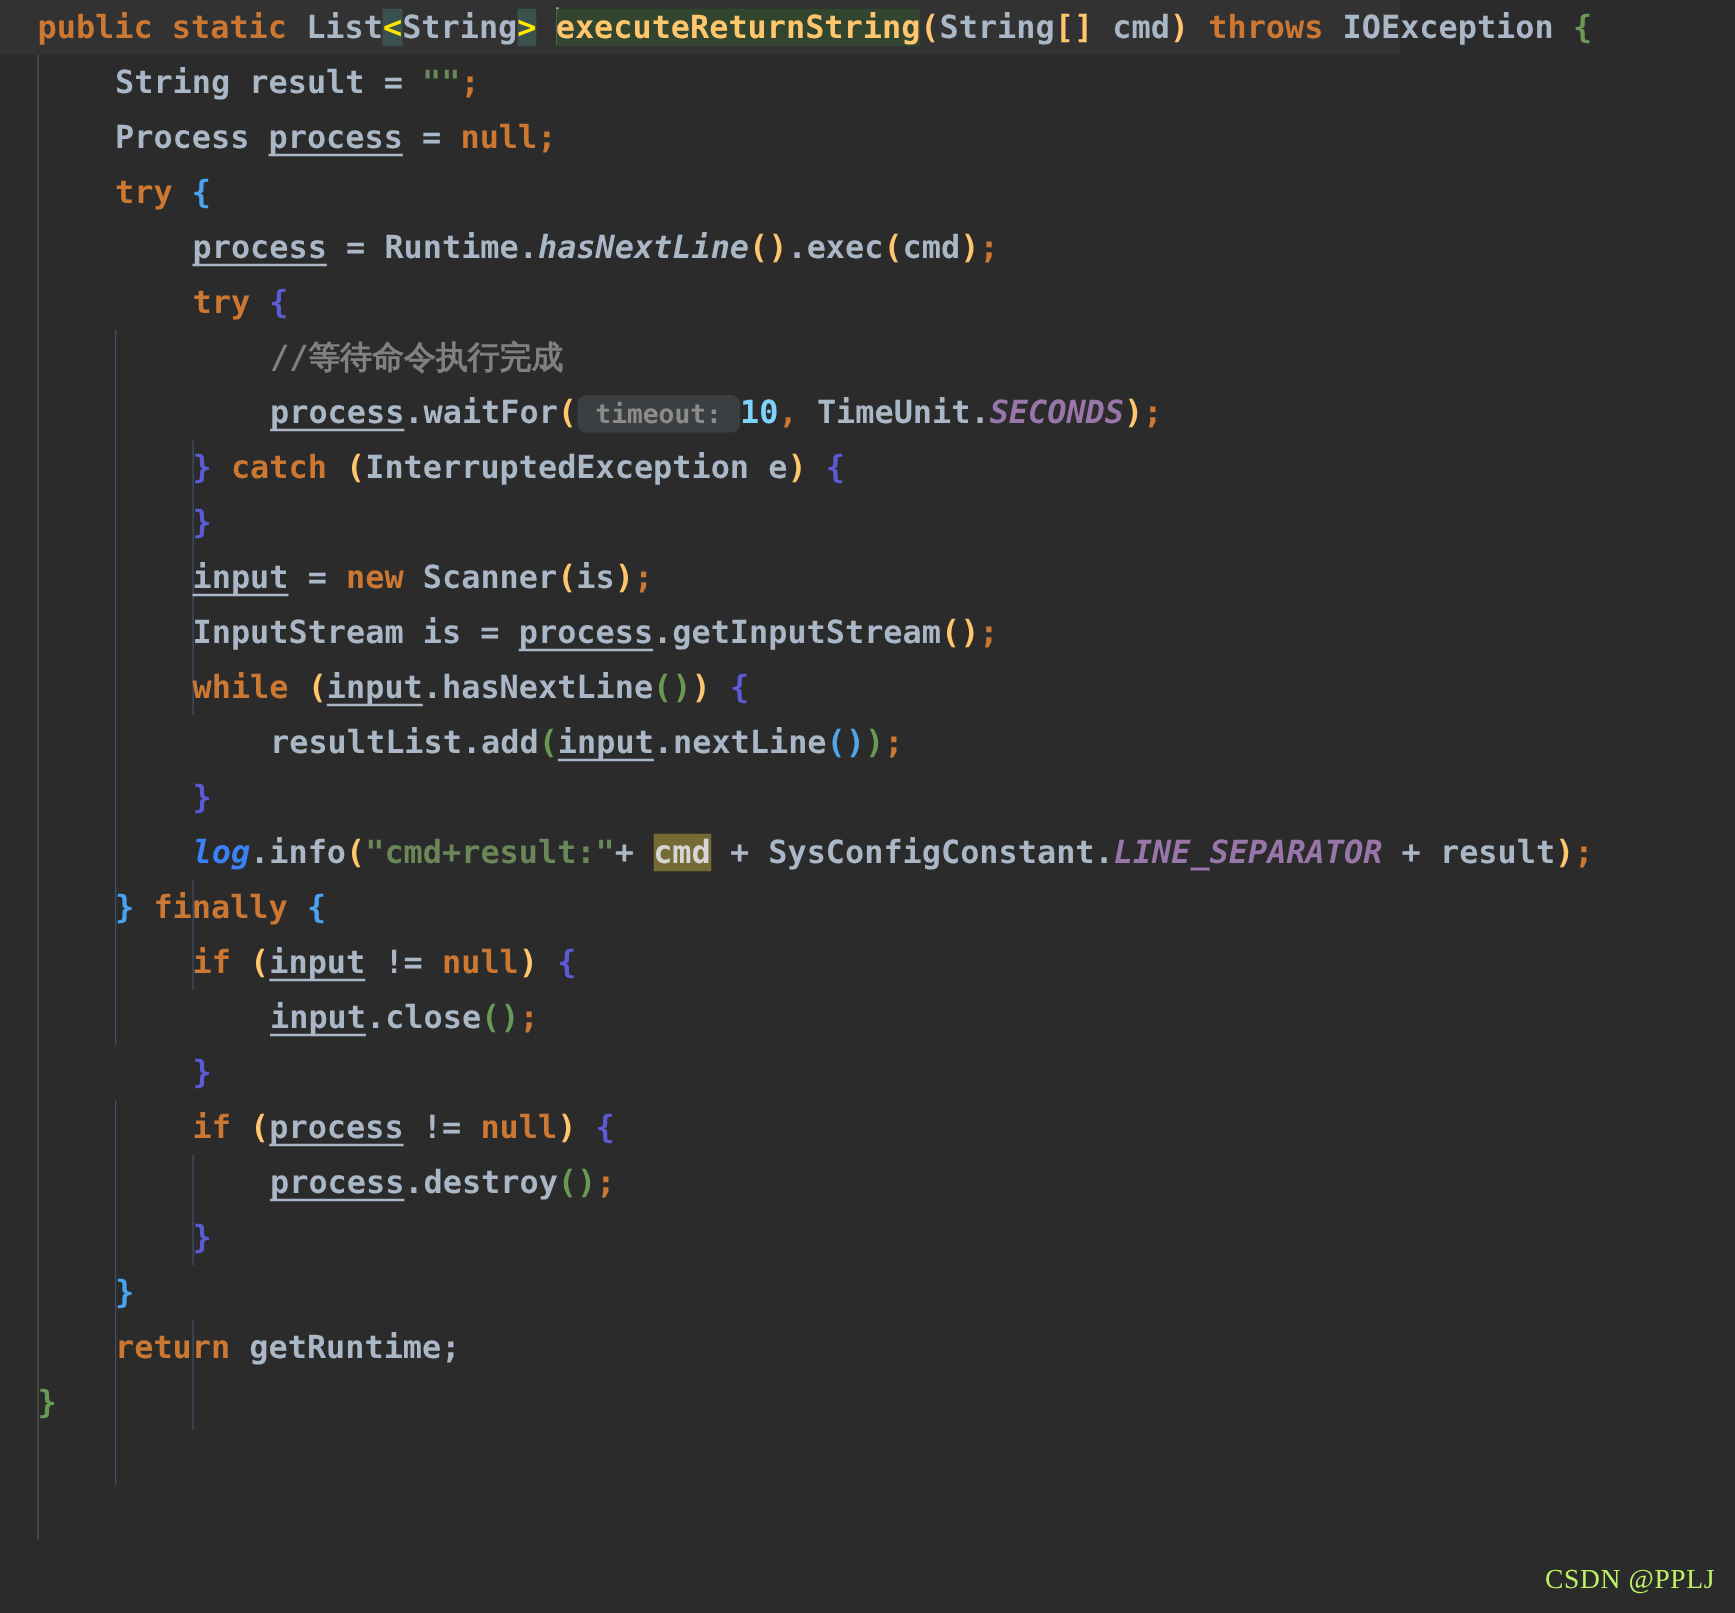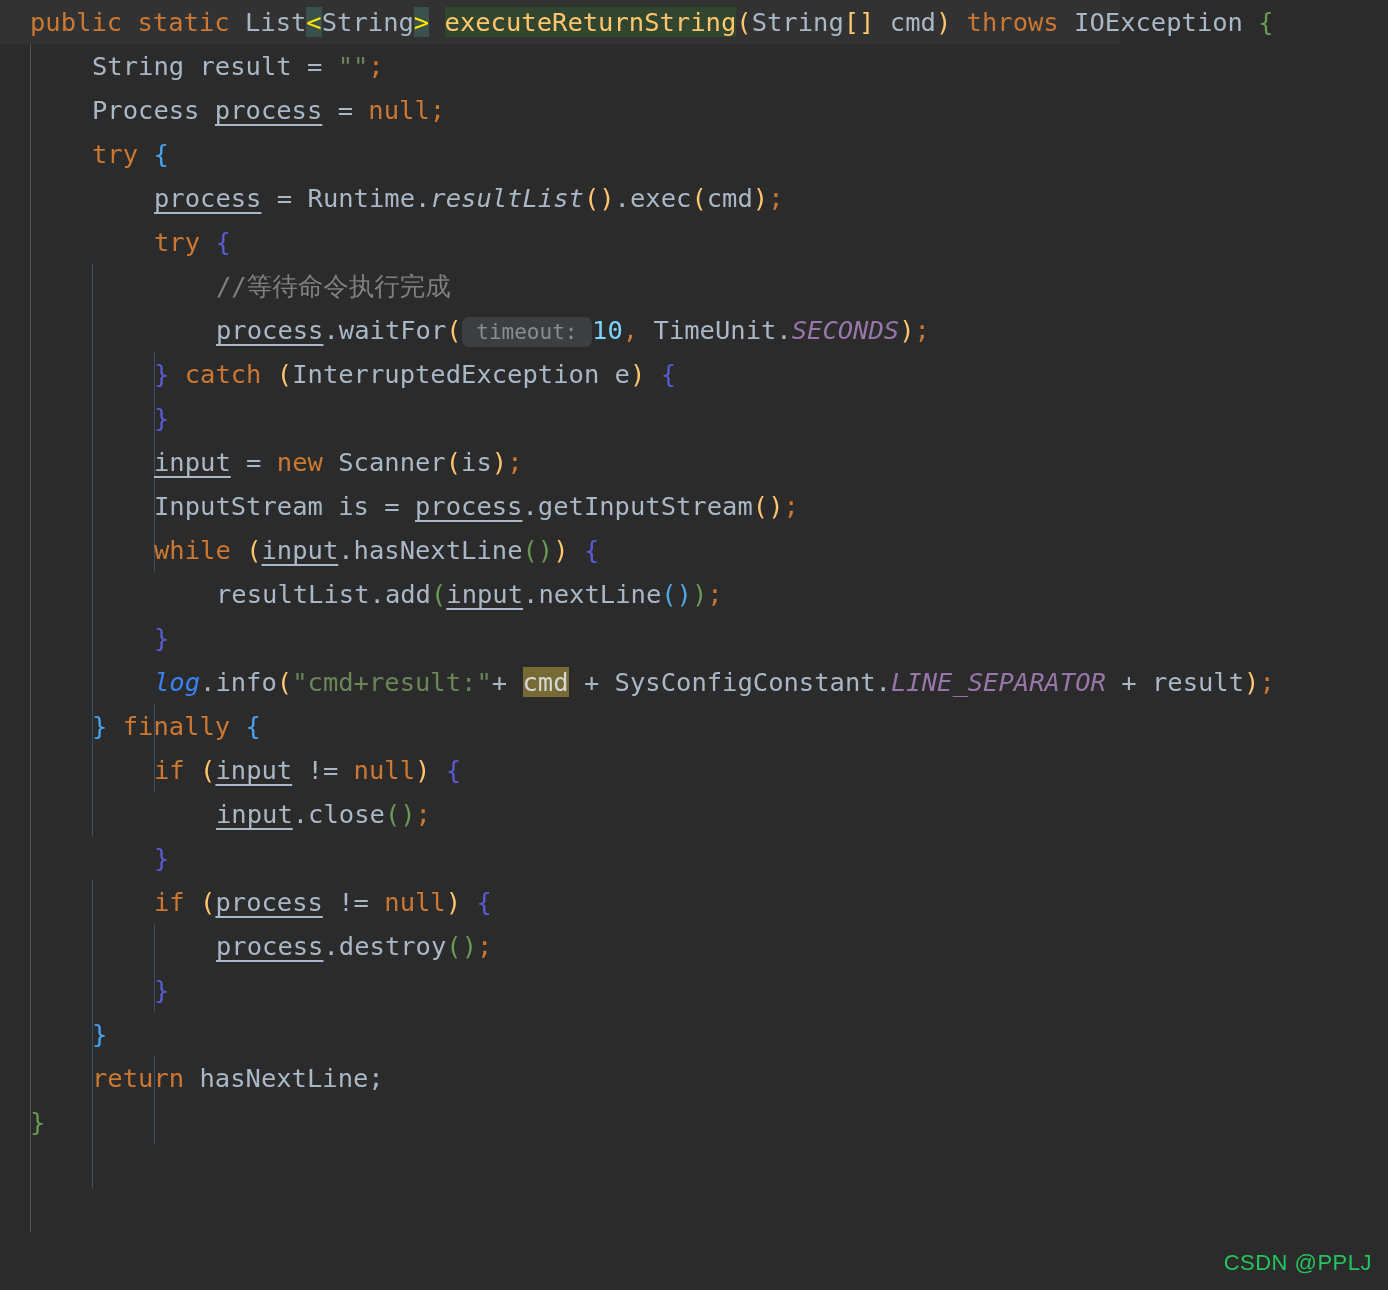--- a/index.html
+++ b/index.html
@@ -26,20 +26,21 @@
     position: absolute;
     width: 1px;
     pointer-events: none;
   }
 
   .code-area {
     position: absolute;
     left: 0;
     top: 0;
     width: 1120px;
+    font-weight: bold;
   }
 
   .line {
     position: relative;
     height: 44px;
     line-height: 44px;
     white-space: pre;
     font-size: 25.5px;
     letter-spacing: 0px;
     color: #a9b7c6;
@@ -88,22 +89,22 @@
     height: 30px;
     background: #d8d8d8;
     vertical-align: -6px;
     margin-right: -2px;
   }
 
   .watermark {
     position: absolute;
     right: 16px;
     bottom: 14px;
-    color: #22c55e;
-    font-family: Liberation Sans, sans-serif;
+    color: #bef264;
+    font-family: Liberation Serif, serif;
     font-size: 22px;
     letter-spacing: 0.5px;
   }
 </style>
 </head>
 <body>
 
 <div id="editor">
 
   <div class="guide" style="left:30px; top:44px; height:1188px; background:#4a5c48;"></div>
@@ -120,21 +121,21 @@
     <div class="line current"><span class="plain" style="padding-left:30px"></span><span class="kw">public static </span><span class="plain">List</span><span class="brace-hl">&lt;</span><span class="plain">String</span><span class="brace-hl">&gt;</span><span class="plain"> </span><span class="caret"></span><span class="fn ident-hl">executeReturnString</span><span class="b1">(</span><span class="plain">String</span><span class="b1">[]</span><span class="plain"> cmd</span><span class="b1">)</span><span class="kw"> throws </span><span class="plain">IOException</span><span class="plain"> </span><span class="bgreen">{</span></div>
 
 
 
     <div class="line"><span style="padding-left:92px"></span><span class="plain">String result = </span><span class="str">""</span><span class="kw">;</span></div>
 
     <div class="line"><span style="padding-left:92px"></span><span class="plain">Process </span><span class="plain und">process</span><span class="plain"> = </span><span class="kw">null</span><span class="kw">;</span></div>
 
     <div class="line"><span style="padding-left:92px"></span><span class="kw">try </span><span class="bblue">{</span></div>
 
-    <div class="line"><span style="padding-left:154px"></span><span class="plain und">process</span><span class="plain"> = Runtime.</span><span class="plain italic">resultList</span><span class="b1">(</span><span class="b1">)</span><span class="plain">.exec</span><span class="b1">(</span><span class="plain">cmd</span><span class="b1">)</span><span class="kw">;</span></div>
+    <div class="line"><span style="padding-left:154px"></span><span class="plain und">process</span><span class="plain"> = Runtime.</span><span class="plain italic">hasNextLine</span><span class="b1">(</span><span class="b1">)</span><span class="plain">.exec</span><span class="b1">(</span><span class="plain">cmd</span><span class="b1">)</span><span class="kw">;</span></div>
 
     <div class="line"><span style="padding-left:154px"></span><span class="kw">try </span><span class="bindigo">{</span></div>
 
     <div class="line"><span style="padding-left:216px"></span><span class="cmt">//等待命令执行完成</span></div>
 
     <div class="line"><span style="padding-left:216px"></span><span class="plain und">process</span><span class="plain">.waitFor</span><span class="b1">(</span><span class="param-hint" style="background:#3c3f41;color:#8c8c8c;border-radius:7px;font-size:21px;padding:3px 2px;"> timeout: </span><span class="num">10</span><span class="kw">,</span><span class="plain"> TimeUnit.</span><span class="static-i">SECONDS</span><span class="b1">)</span><span class="kw">;</span></div>
 
     <div class="line"><span style="padding-left:154px"></span><span class="bindigo">}</span><span class="kw"> catch </span><span class="b1">(</span><span class="plain">InterruptedException e</span><span class="b1">)</span><span class="plain"> </span><span class="bindigo">{</span></div>
 
 
@@ -161,20 +162,20 @@
     <div class="line"><span style="padding-left:154px"></span><span class="bindigo">}</span></div>
 
     <div class="line"><span style="padding-left:154px"></span><span class="kw">if </span><span class="b1">(</span><span class="plain und">process</span><span class="plain"> != </span><span class="kw">null</span><span class="b1">)</span><span class="plain"> </span><span class="bindigo">{</span></div>
 
     <div class="line"><span style="padding-left:216px"></span><span class="plain und">process</span><span class="plain">.destroy</span><span class="b2">(</span><span class="b2">)</span><span class="kw">;</span></div>
 
     <div class="line"><span style="padding-left:154px"></span><span class="bindigo">}</span></div>
 
     <div class="line"><span style="padding-left:92px"></span><span class="bblue">}</span></div>
 
-    <div class="line"><span style="padding-left:92px"></span><span class="kw">return </span><span class="plain">hasNextLine;</span></div>
+    <div class="line"><span style="padding-left:92px"></span><span class="kw">return </span><span class="plain">getRuntime;</span></div>
 
     <div class="line"><span style="padding-left:30px"></span><span class="bgreen">}</span></div>
 
   </div>
 
   <div class="watermark">CSDN @PPLJ</div>
 </div>
 
 </body></html>

